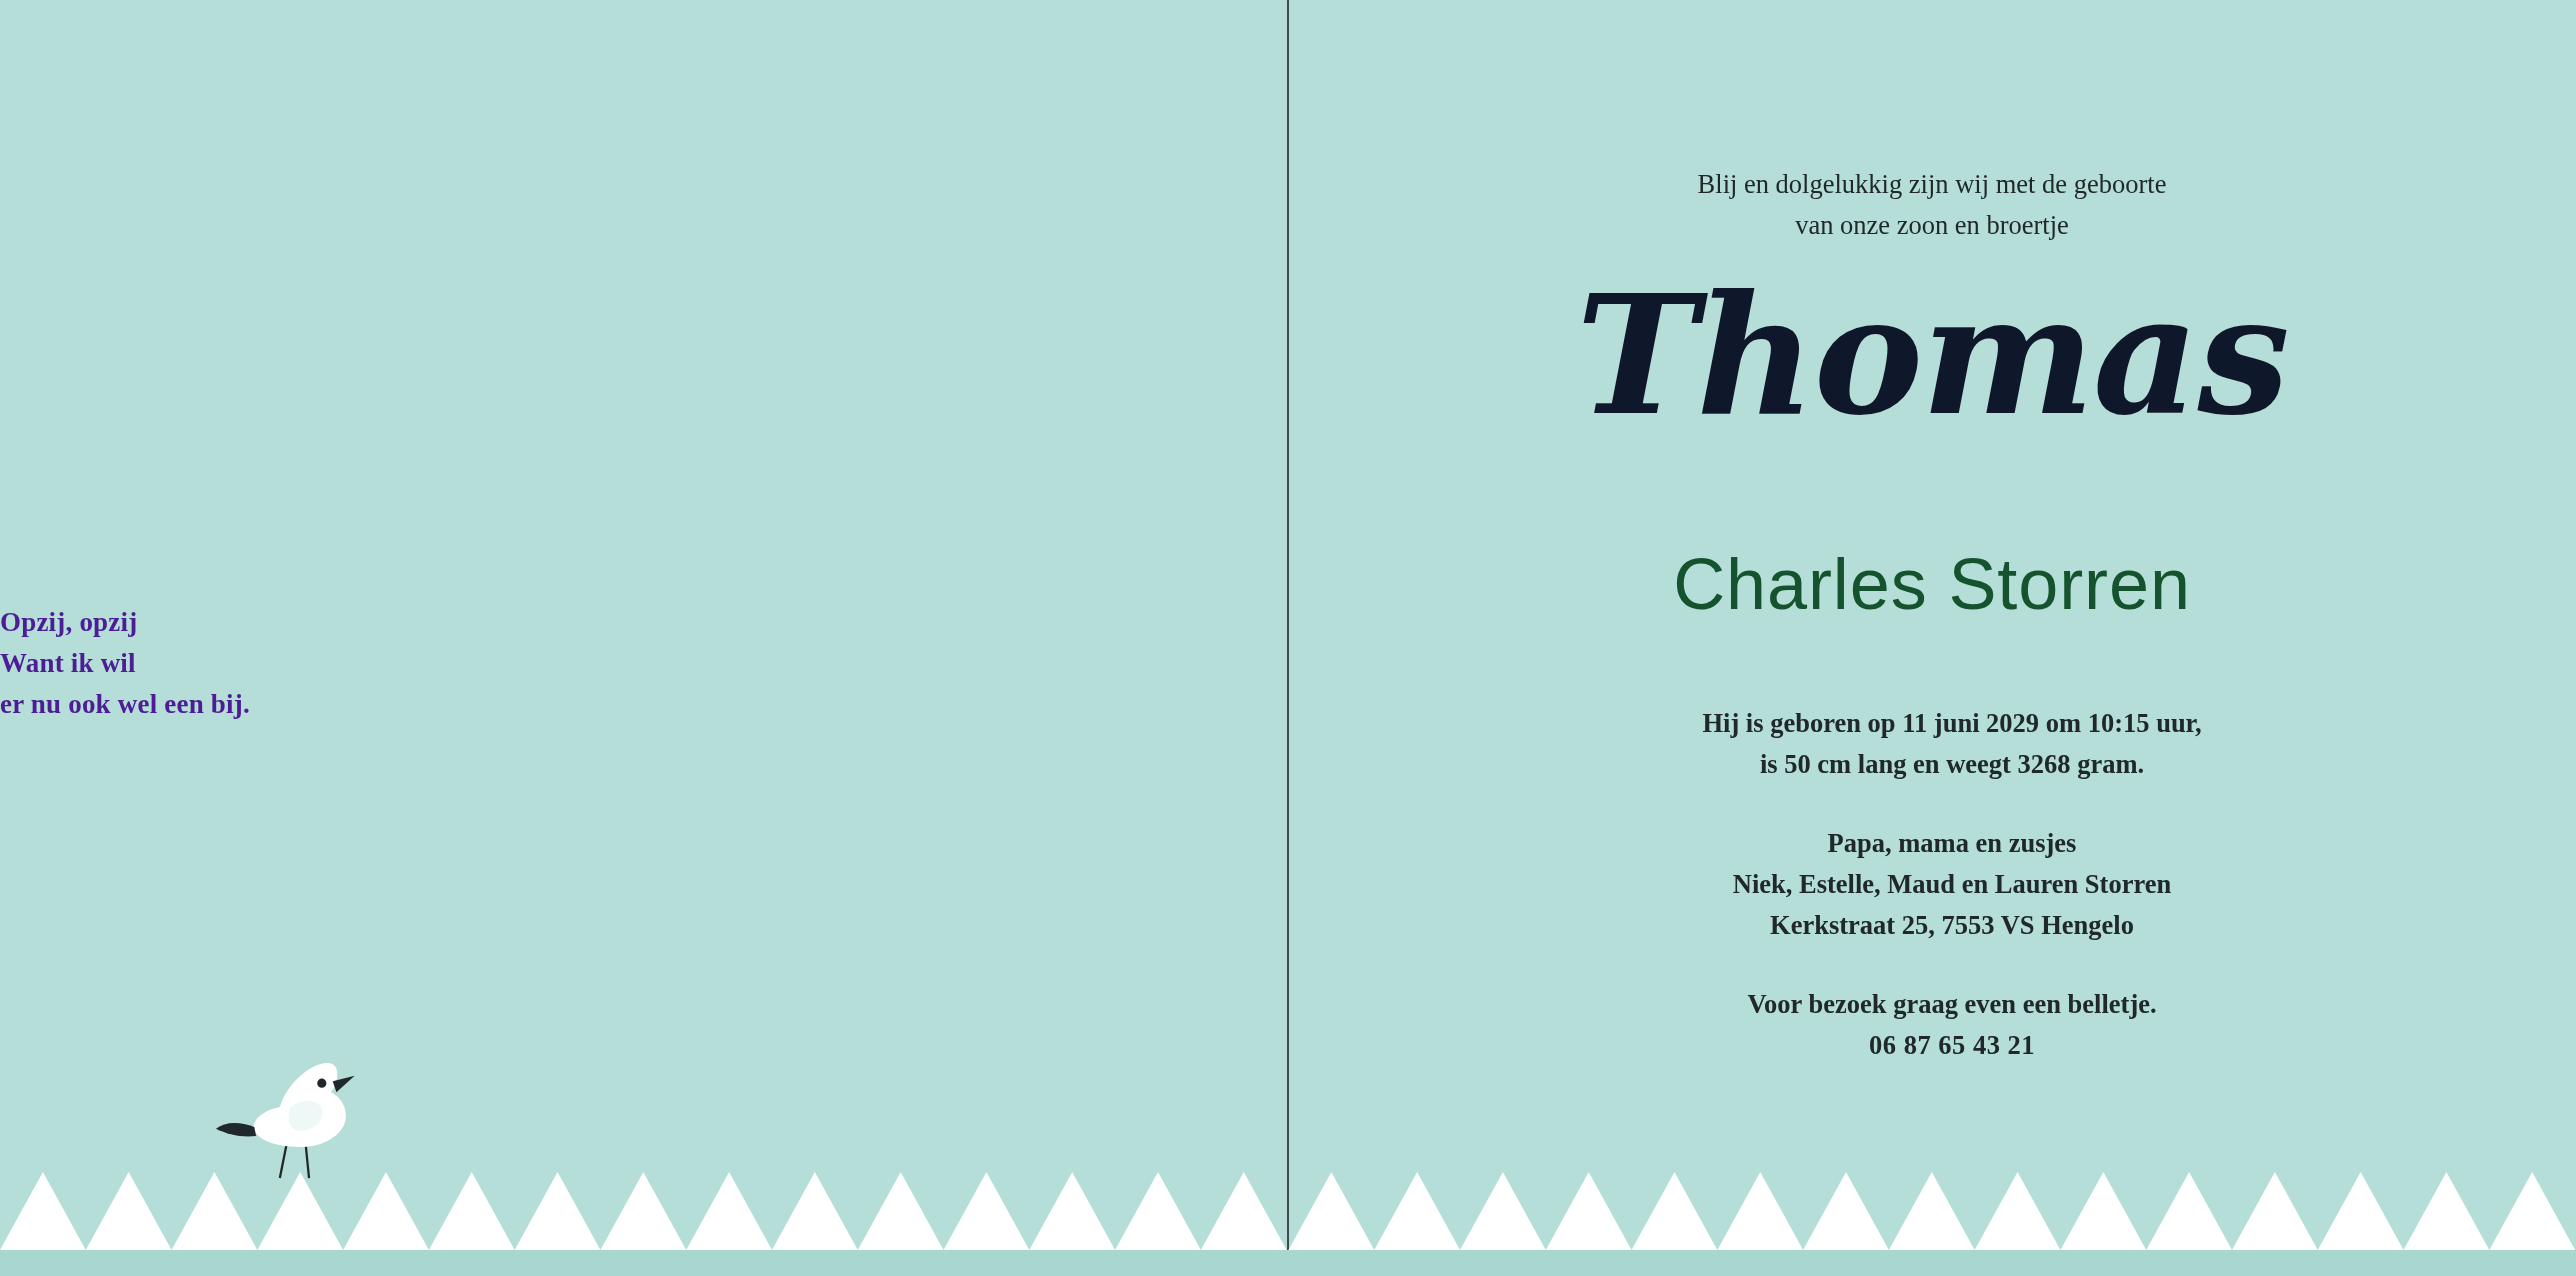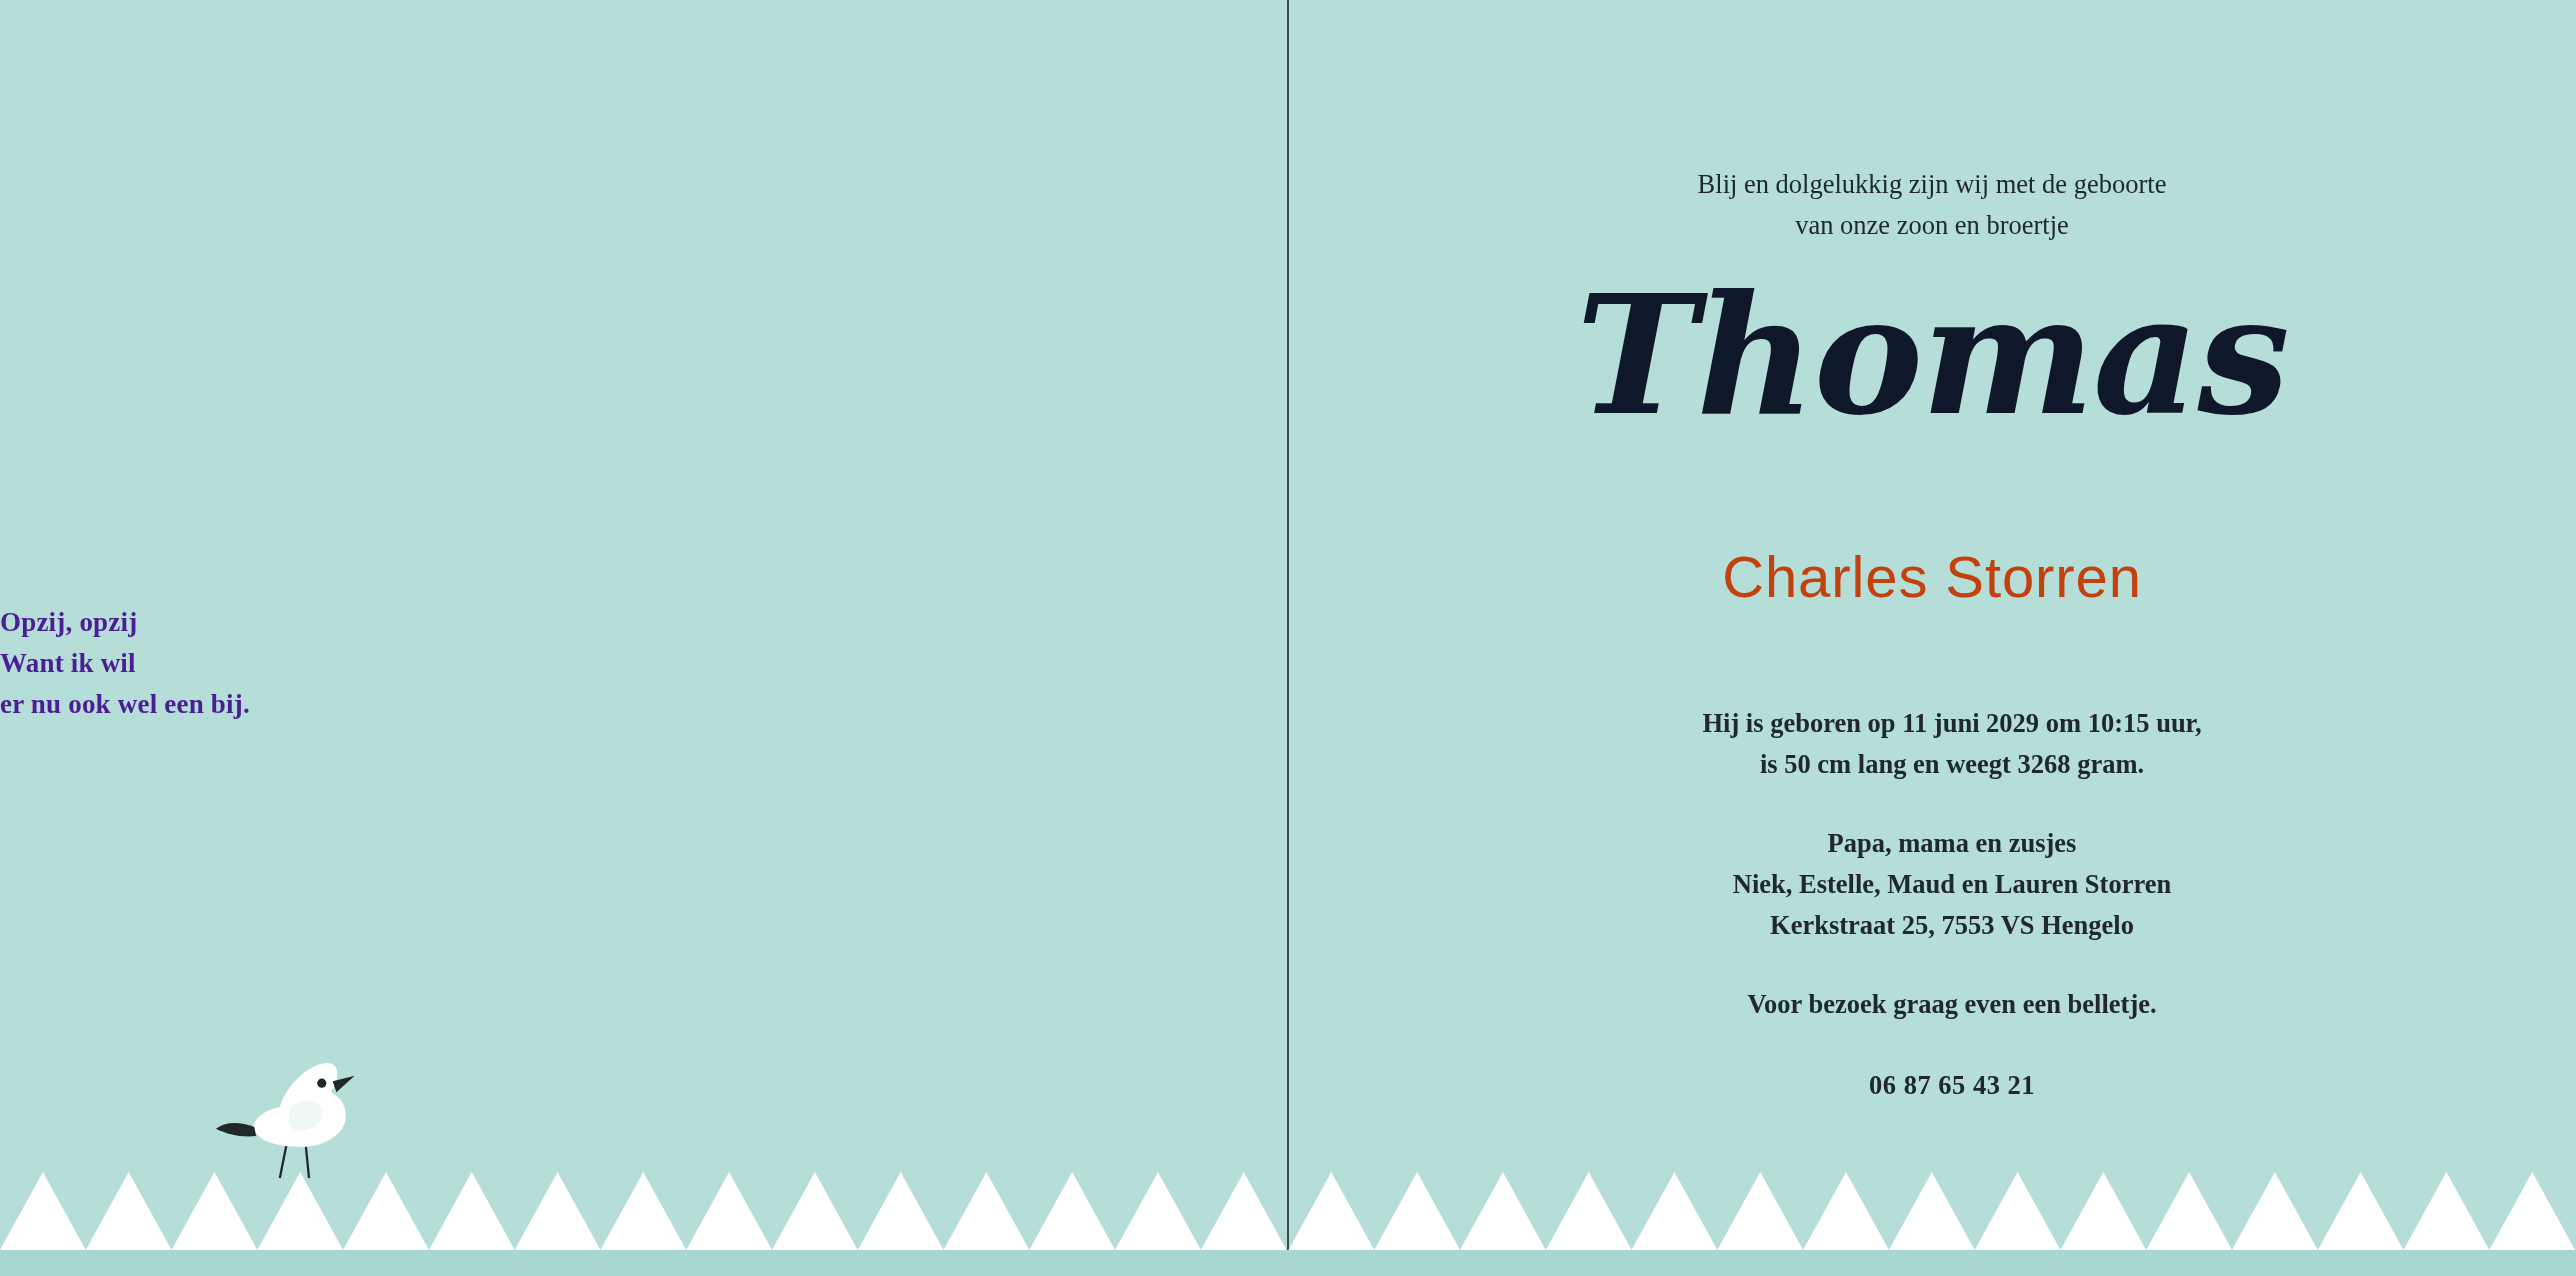--- a/index.html
+++ b/index.html
@@ -118,42 +118,42 @@
     font-weight: 700;
     letter-spacing: -1.8px;
     text-shadow: 0 0 0.9px rgba(255,255,255,0.6);
   }
   .middle-name {
     position: absolute;
     left: 0;
     top: 548px;
     width: 1288px;
     text-align: center;
-    color: #c2410c;
-    font-size: 58px;
+    color: #14532d;
+    font-size: 72px;
     line-height: 1;
     font-weight: 400;
     letter-spacing: 0.9px;
     font-family: "Liberation Sans", sans-serif;
   }
 
   .details {
     position: absolute;
     left: 0;
     top: 703px;
     width: 1288px;
     text-align: center;
     font-size: 26.5px;
     line-height: 1.55;
     font-weight: 700;
   }
   .details .block { margin-bottom: 38px; }
   .details .block:last-child { margin-bottom: 0; }
   .details div { white-space: nowrap; padding-left: 20px; }
-  .phone { font-weight: 700; letter-spacing: 0.5px; margin-top: 40px; }
+  .phone { font-weight: 700; letter-spacing: 0.5px; }
 </style>
 </head>
 <body>
 
 <div class="card">
 
   <div class="panel-left">
     <div class="left-verse">
       <div>Opzij, opzij</div>
       <div>Want ik wil</div>

